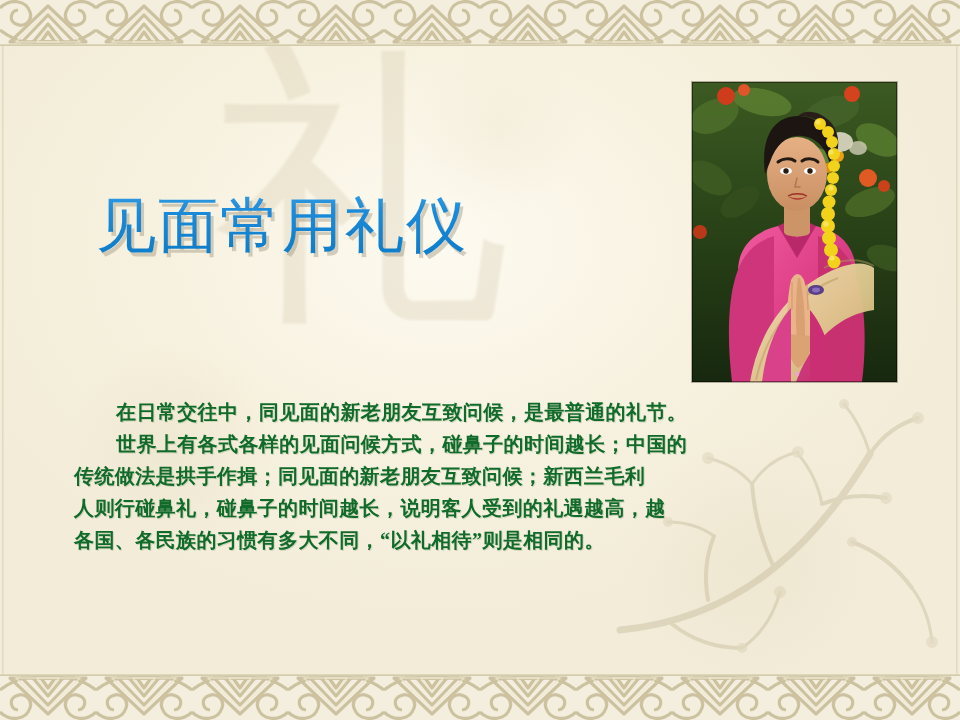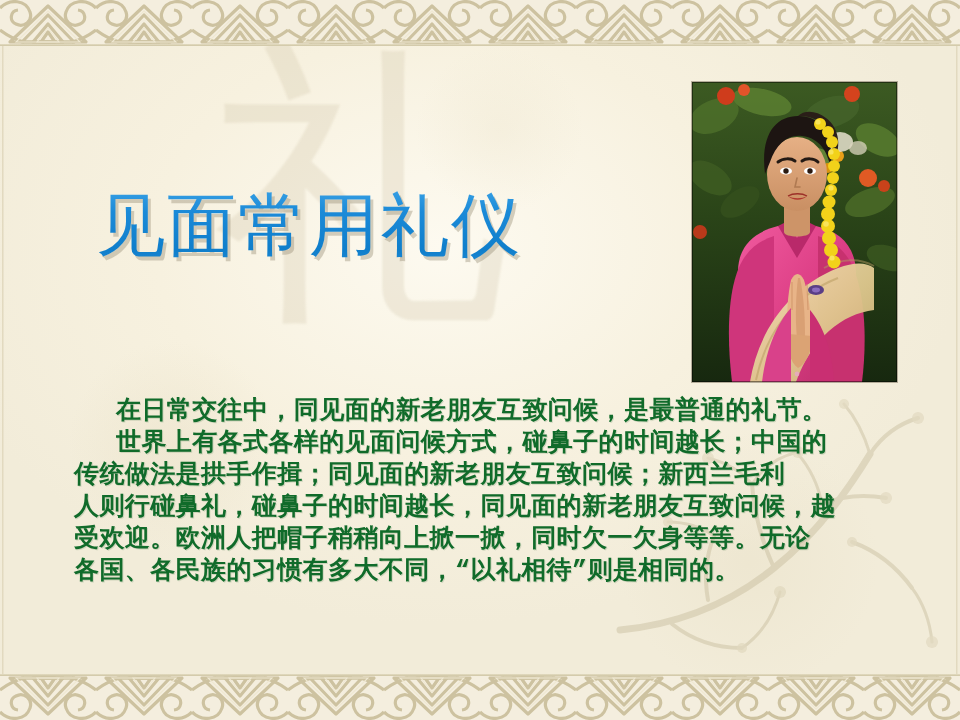--- a/index.html
+++ b/index.html
@@ -84,21 +84,21 @@
   }
   .edge-line.left  { left: 2px; }
   .edge-line.right { right: 2px; }
 
   
   #title {
     position: absolute;
     left: 96px; top: 170px;
     width: 560px; height: 110px;
     font-family: "DejaVu Serif", serif;
-    font-size: 69px;
+    font-size: 60px;
     line-height: 110px;
     font-weight: 400;
     letter-spacing: 2px;
     white-space: nowrap;
     color: #1e8bdc;
     background: linear-gradient(to bottom, #4fb2ee 0%, #1b8ad8 38%, #0f7ecb 72%, #2a93dd 100%);
     -webkit-background-clip: text;
     background-clip: text;
     -webkit-text-fill-color: transparent;
     filter: drop-shadow(3px 4px 0px rgba(150,140,115,0.40));
@@ -113,22 +113,22 @@
     box-shadow: 0 0 0 1px rgba(60,50,30,0.35);
     overflow: hidden;
   }
   #photo-frame svg { display: block; width: 205px; height: 300px; }
 
   
   #body-text {
     position: absolute;
     left: 74px; top: 396px;
     width: 740px;
-    font-family: Liberation Mono, monospace;
-    font-size: 25px;
+    font-family: Liberation Serif, serif;
+    font-size: 20px;
     line-height: 32px;
     font-weight: bold;
     color: #106b2a;
     letter-spacing: 0.4px;
     text-shadow: 1px 1px 0 rgba(120,150,110,0.28);
   }
   #body-text .ln { display: block; white-space: nowrap; }
   #body-text .ln.indent { text-indent: 42px; }
 </style>
 </head>
@@ -340,18 +340,17 @@
 
         <rect x="0" y="0" width="205" height="300" fill="none" stroke="#000" stroke-width="2" opacity="0.45"></rect>
       </g>
     </svg>
   </div>
 
   <div id="body-text">
     <span class="ln indent">在日常交往中，同见面的新老朋友互致问候，是最普通的礼节。</span>
     <span class="ln indent">世界上有各式各样的见面问候方式，碰鼻子的时间越长；中国的</span>
     <span class="ln">传统做法是拱手作揖；同见面的新老朋友互致问候；新西兰毛利</span>
-    <span class="ln">人则行碰鼻礼，碰鼻子的时间越长，同见面的新老朋友互致问候，越</span>
-    <span class="ln">受欢迎。欧洲人把帽子稍稍向上掀一掀，同时欠一欠身等等。无论</span>
+    <span class="ln">人则行碰鼻礼，碰鼻子的时间越长，说明客人受到的礼遇越高，越</span>
     <span class="ln">各国、各民族的习惯有多大不同，“以礼相待”则是相同的。</span>
   </div>
 
 </div>
 
 </body></html>

